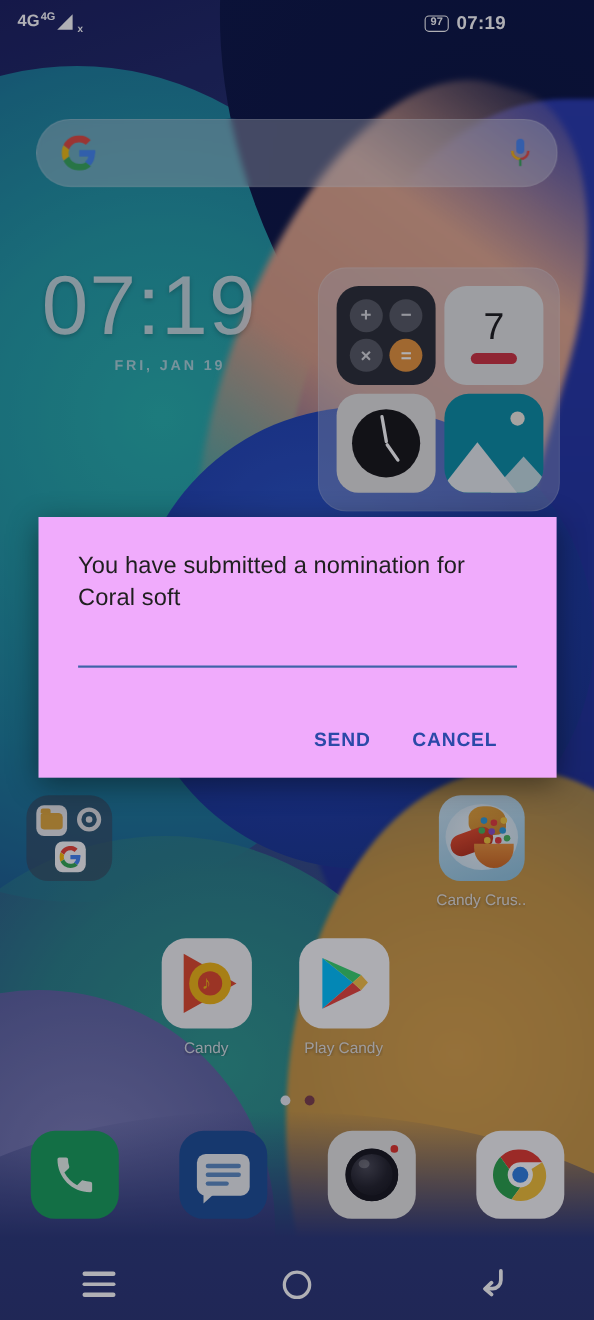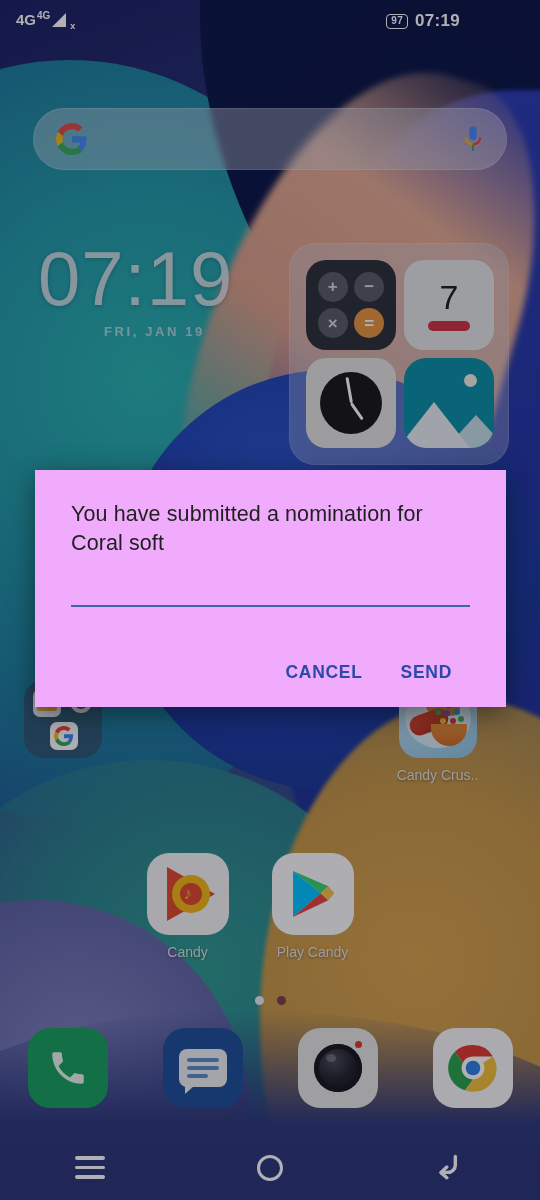--- a/index.html
+++ b/index.html
@@ -425,21 +425,21 @@
     </div>
     <div class="fw-cell">
       <div class="ic-gal">
         <span class="gal-sun"></span>
           <span class="gal-mt2"></span>
           <span class="gal-mt1"></span>
       </div>
     </div>
   </div>
 
-  <div class="appgrid" style="top:680px;">
+  <div class="appgrid" style="top:723px;">
     <div class="approw">
       <div class="appcell">
         <div class="ic-folder">
           <span class="mini m1">
               <i class="foldericon-file"></i>
             </span>
           <span class="mini m2">
               <i class="gearm"></i>
             </span>
           <span class="mini m3">
@@ -565,18 +565,18 @@
       </span>
     </div>
   </div>
 
   <div class="scrim"></div>
 
   <div class="dialog">
     <div class="dlg-msg">You have submitted a nomination for Coral soft</div>
     <div class="dlg-input"></div>
     <div class="dlg-actions">
+      <button class="dlg-btn">SEND</button>
       <button class="dlg-btn">CANCEL</button>
-      <button class="dlg-btn">SEND</button>
     </div>
   </div>
 
 </div>
 
 </body></html>

